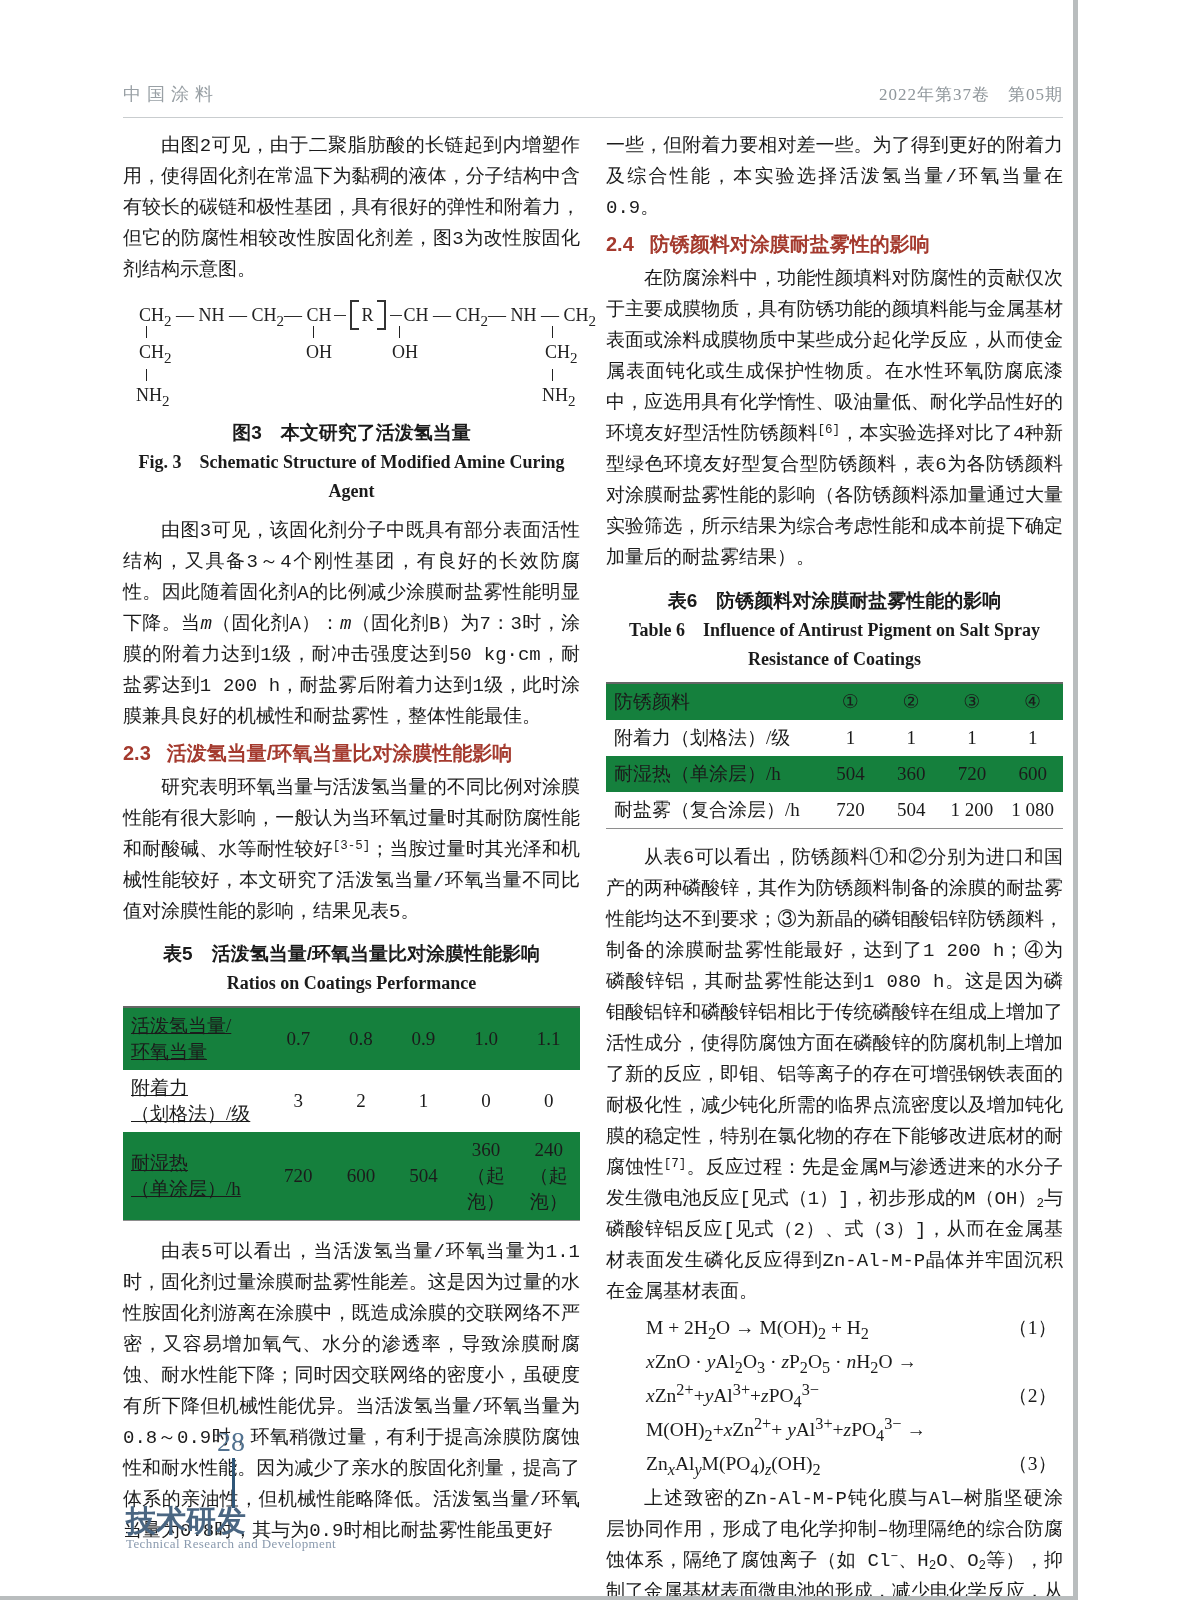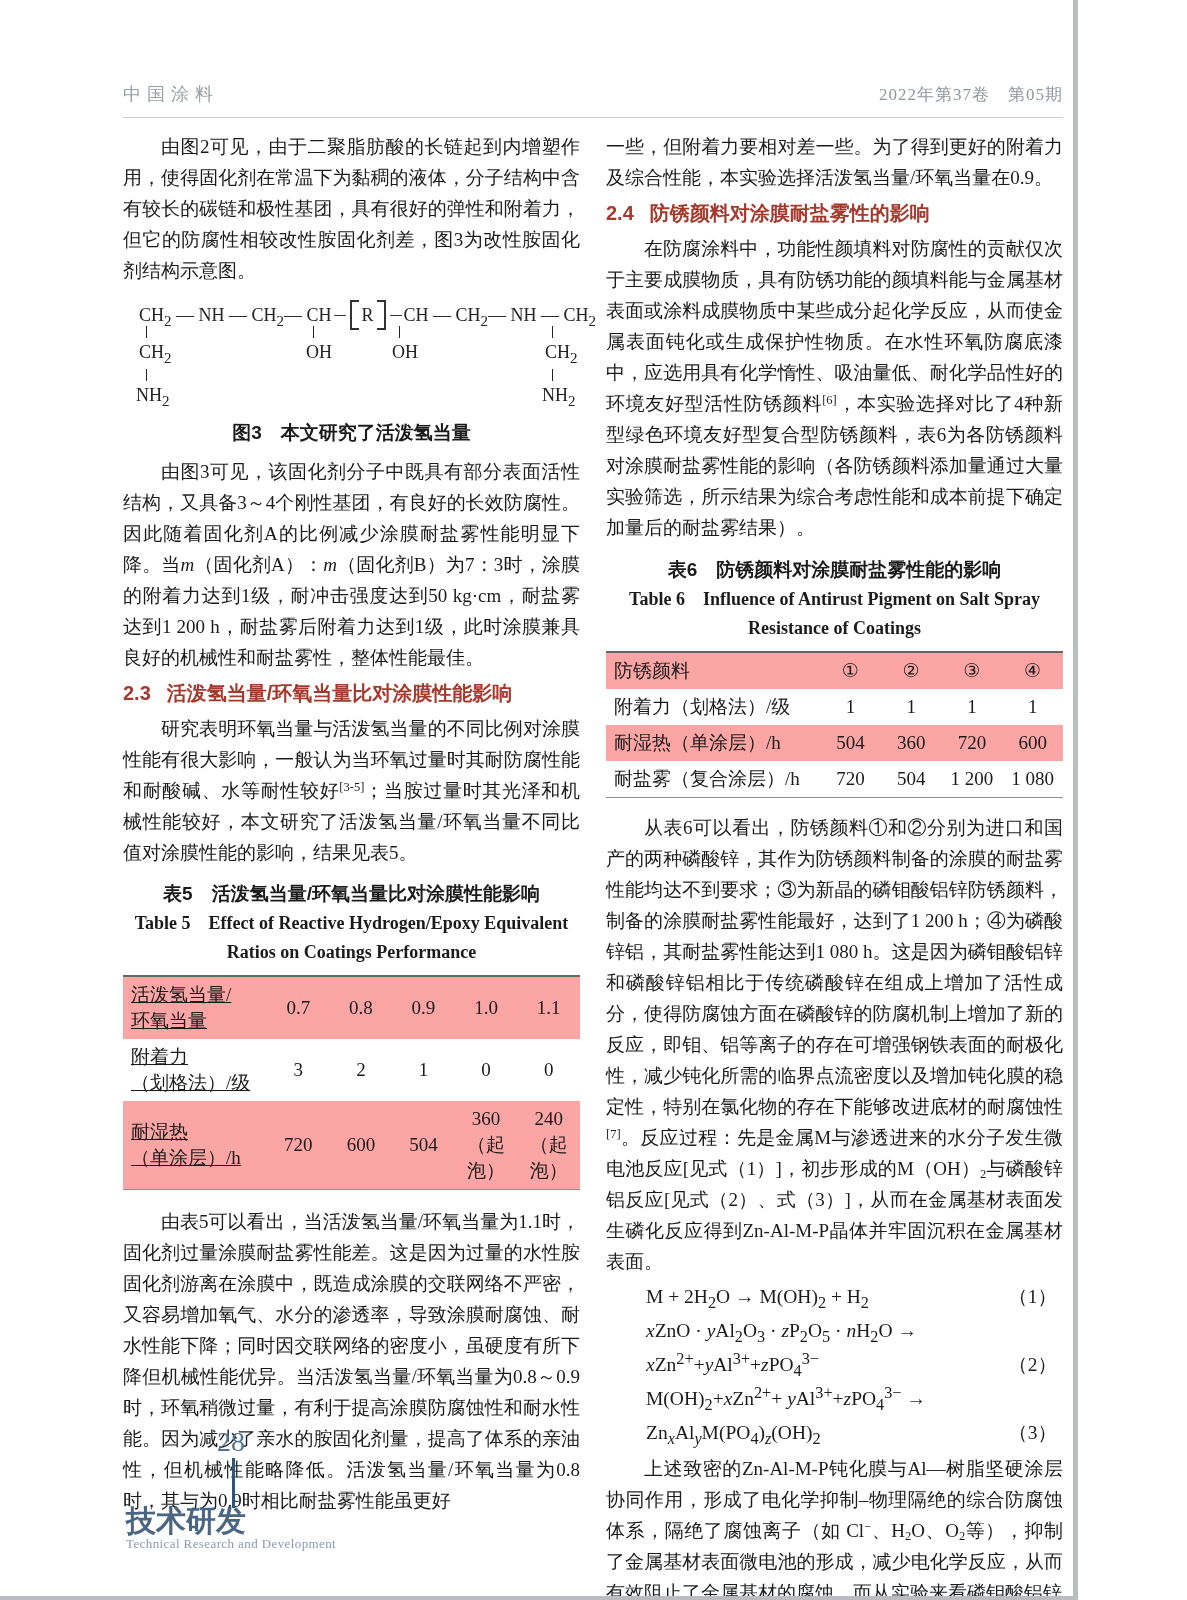--- a/index.html
+++ b/index.html
@@ -13,21 +13,21 @@
   
   .hdr{position:absolute;left:123px;top:82px;width:940px;display:flex;justify-content:space-between;align-items:baseline;}
   .hdr-journal{font-size:18px;letter-spacing:6px;color:#99a0a5;}
   .hdr-issue{font-size:17px;letter-spacing:1px;color:#8f969b;}
   .hdr-rule{position:absolute;left:123px;top:117px;width:940px;height:1px;background:#c9cdcf;}
 
   
   .cols{position:absolute;left:123px;top:131px;width:940px;display:flex;gap:26px;}
   .col{width:457px;}
 
-  .para{font-size:19px;line-height:31px;text-align:justify;margin:0;}
+  .para{font-size:19px;line-height:31px;text-align:justify;margin:0;font-family:Liberation Mono, monospace;}
   .indent{text-indent:2em;}
   .para sup{font-size:66%;vertical-align:0.5em;letter-spacing:0;}
   .para sub{font-size:66%;vertical-align:-0.2em;}
   sub,sup{line-height:0;}
 
   .sec{display:flex;align-items:baseline;margin:7px 0 6px 0;
        font-family:"Liberation Sans","DejaVu Sans",sans-serif;font-weight:bold;
        font-size:20px;color:#a43a2e;}
   .sec-num{margin-right:16px;}
 
@@ -48,21 +48,21 @@
           font-weight:bold;font-size:19px;margin:10px 0 2px 0;}
   .cap-en{text-align:center;font-weight:bold;font-size:18px;line-height:29px;}
 
   
   .dtable{width:100%;border-collapse:collapse;table-layout:fixed;margin:8px 0 6px 0;
           border-top:2px solid #666;border-bottom:1.5px solid #8e8e8e;font-size:19px;}
   .dtable td{padding:5px 0;text-align:center;line-height:26px;white-space:pre-line;vertical-align:middle;}
   .dtable td.lbl{text-align:left;padding-left:8px;}
   .t5 td.lbl{width:136px;text-decoration:underline;}
   .t6 td.lbl{width:206px;}
-  tr.pink{background:#fca5a5;}
+  tr.pink{background:#15803d;}
 
   
   .eqs{margin:3px 0;}
   .eq-line{display:flex;justify-content:space-between;padding-left:40px;font-size:19.5px;line-height:34px;}
   .eq-line .eq-num{padding-right:6px;}
   .eq-line i{font-family:"Liberation Serif",serif;}
 
   
   .ftr{position:absolute;left:126px;top:1426px;display:flex;align-items:center;flex-direction:column;}
   .ftr-no{font-size:28px;color:#51718f;font-family:"Liberation Serif",serif;}
@@ -105,33 +105,36 @@
         <span class="abs m2">OH</span>
         <span class="abs m3">OH</span>
         <span class="abs m4">CH<sub>2</sub></span>
         <span class="vbond b5"></span>
         <span class="vbond b6"></span>
         <span class="abs n1">NH<sub>2</sub></span>
         <span class="abs n2">NH<sub>2</sub></span>
       </div>
 
       <div class="cap-zh">图3　本文研究了活泼氢当量</div>
+      <div class="cap-en">
+        <div>Fig. 3　Schematic Structure of Modified Amine Curing</div>
+        <div>Agent</div>
+      </div>
 
       <p class="para indent" style="margin-top:10px;">由图3可见，该固化剂分子中既具有部分表面活性结构，又具备3～4个刚性基团，有良好的长效防腐性。因此随着固化剂A的比例减少涂膜耐盐雾性能明显下降。当<i>m</i>（固化剂A）：<i>m</i>（固化剂B）为7：3时，涂膜的附着力达到1级，耐冲击强度达到50 kg·cm，耐盐雾达到1 200 h，耐盐雾后附着力达到1级，此时涂膜兼具良好的机械性和耐盐雾性，整体性能最佳。</p>
 
       <div class="sec">
         <span class="sec-num">2.3</span>
         <span>活泼氢当量/环氧当量比对涂膜性能影响</span>
       </div>
 
       <p class="para indent">研究表明环氧当量与活泼氢当量的不同比例对涂膜性能有很大影响，一般认为当环氧过量时其耐防腐性能和耐酸碱、水等耐性较好<sup>[3-5]</sup>；当胺过量时其光泽和机械性能较好，本文研究了活泼氢当量/环氧当量不同比值对涂膜性能的影响，结果见表5。</p>
 
       <div class="cap-zh" style="margin-top:13px;">表5　活泼氢当量/环氧当量比对涂膜性能影响</div>
       <div class="cap-en">
-        <div>Table 5　Effect of Reactive Hydrogen/Epoxy Equivalent</div>
         <div>Ratios on Coatings Performance</div>
       </div>
 
       <table class="dtable t5">
         <tbody>
           <tr class="pink">
             <td class="lbl">活泼氢当量/
 环氧当量</td>
             <td>0.7</td>
             <td>0.8</td>

